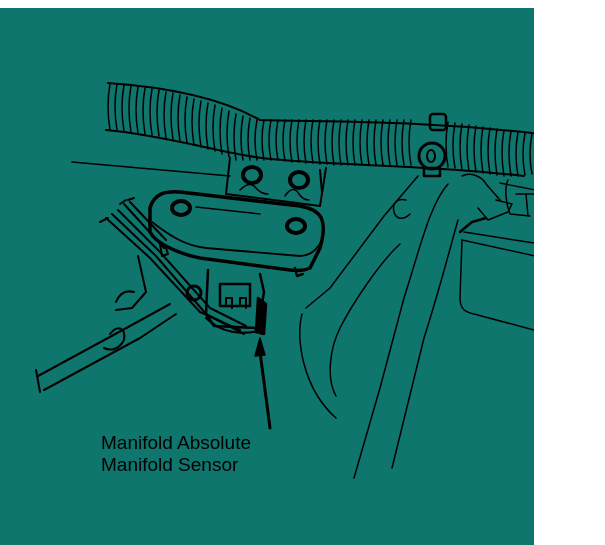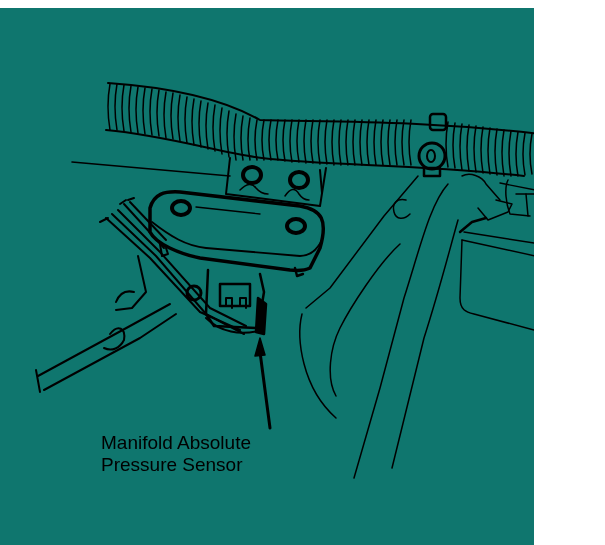--- a/index.html
+++ b/index.html
@@ -159,15 +159,15 @@
     </g>
 
     <g>
       <line x1="270" y1="420" x2="260" y2="344" stroke-width="3"></line>
       <path d="M260 330 L255 348 L265 347 Z" fill="#000" stroke-width="1.5"></path>
     </g>
   </svg>
 
   <div class="label">
     <span>Manifold Absolute</span>
-    <span>Pressure Sensor</span>
+    <span>Manifold Sensor</span>
   </div>
 </div>
 
 </body></html>

